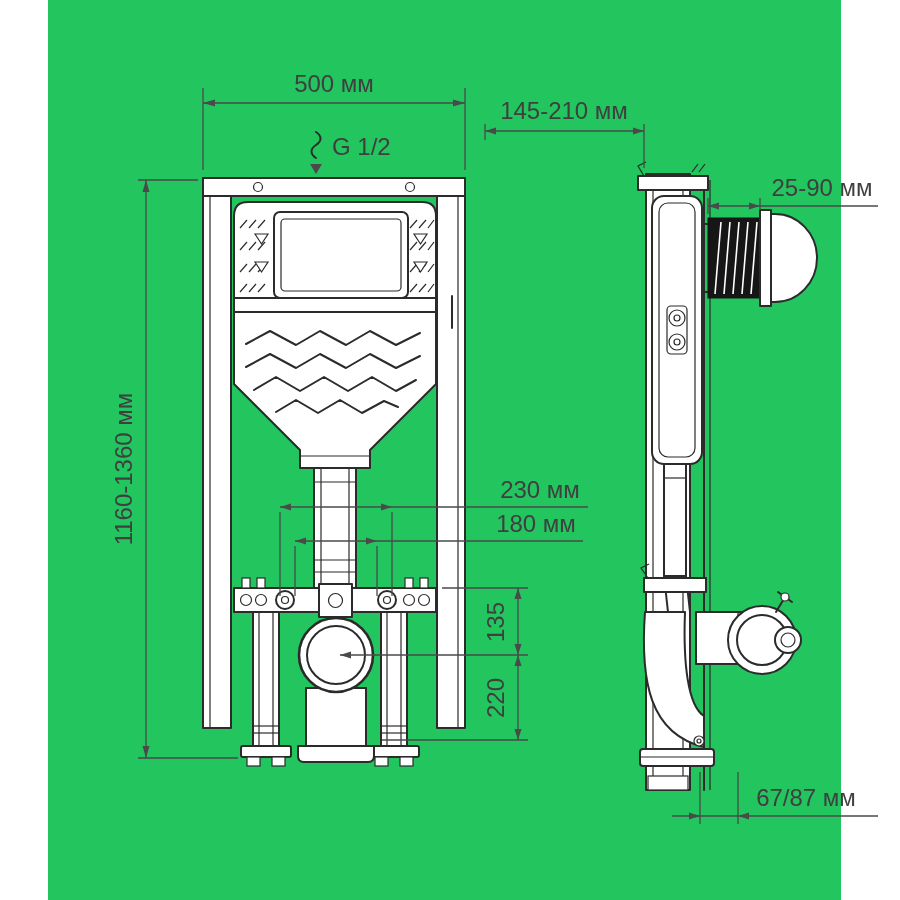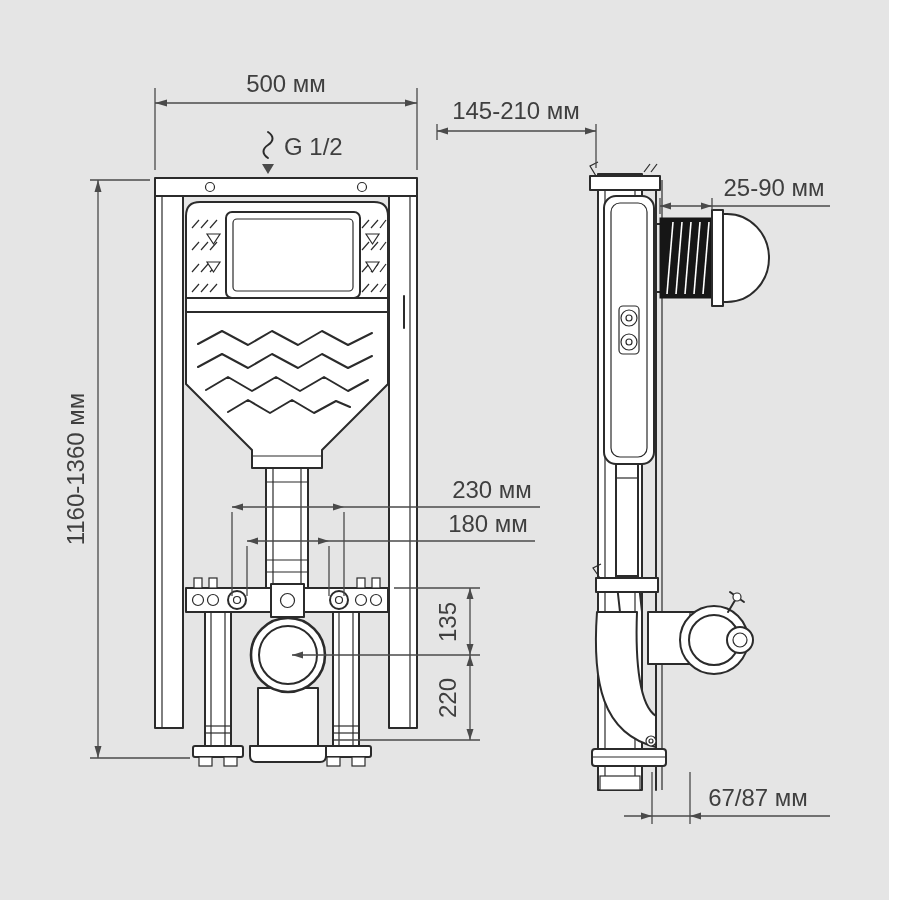--- a/index.html
+++ b/index.html
@@ -1,16 +1,16 @@
 <!DOCTYPE html>
 <html><head>
 <meta charset="utf-8">
 <style>
   html,body{margin:0;padding:0;background:#ffffff;}
-  .stage{width:889px;height:900px;position:relative;background:#e5e5e5;}
+  .stage{width:793px;height:900px;position:relative;background:#22c55e;margin-left:48px;}
   svg{display:block;}
   .ln{stroke:#2b2b2b;stroke-width:2;fill:none;stroke-linecap:round;stroke-linejoin:round;}
   .lnw{stroke:#2b2b2b;stroke-width:2;fill:#ffffff;stroke-linecap:round;stroke-linejoin:round;}
   .lnw2{stroke:#2b2b2b;stroke-width:2.6;fill:#ffffff;}
   .thin{stroke:#2b2b2b;stroke-width:1.2;fill:none;}
   .thinw{stroke:#2b2b2b;stroke-width:1.2;fill:#ffffff;}
   .dim{stroke:#4a4a4a;stroke-width:1.3;fill:none;}
   .arr{fill:#4a4a4a;stroke:none;}
   .blk{fill:#161616;stroke:#161616;}
   .wh{stroke:#ffffff;stroke-width:1.6;fill:none;}

